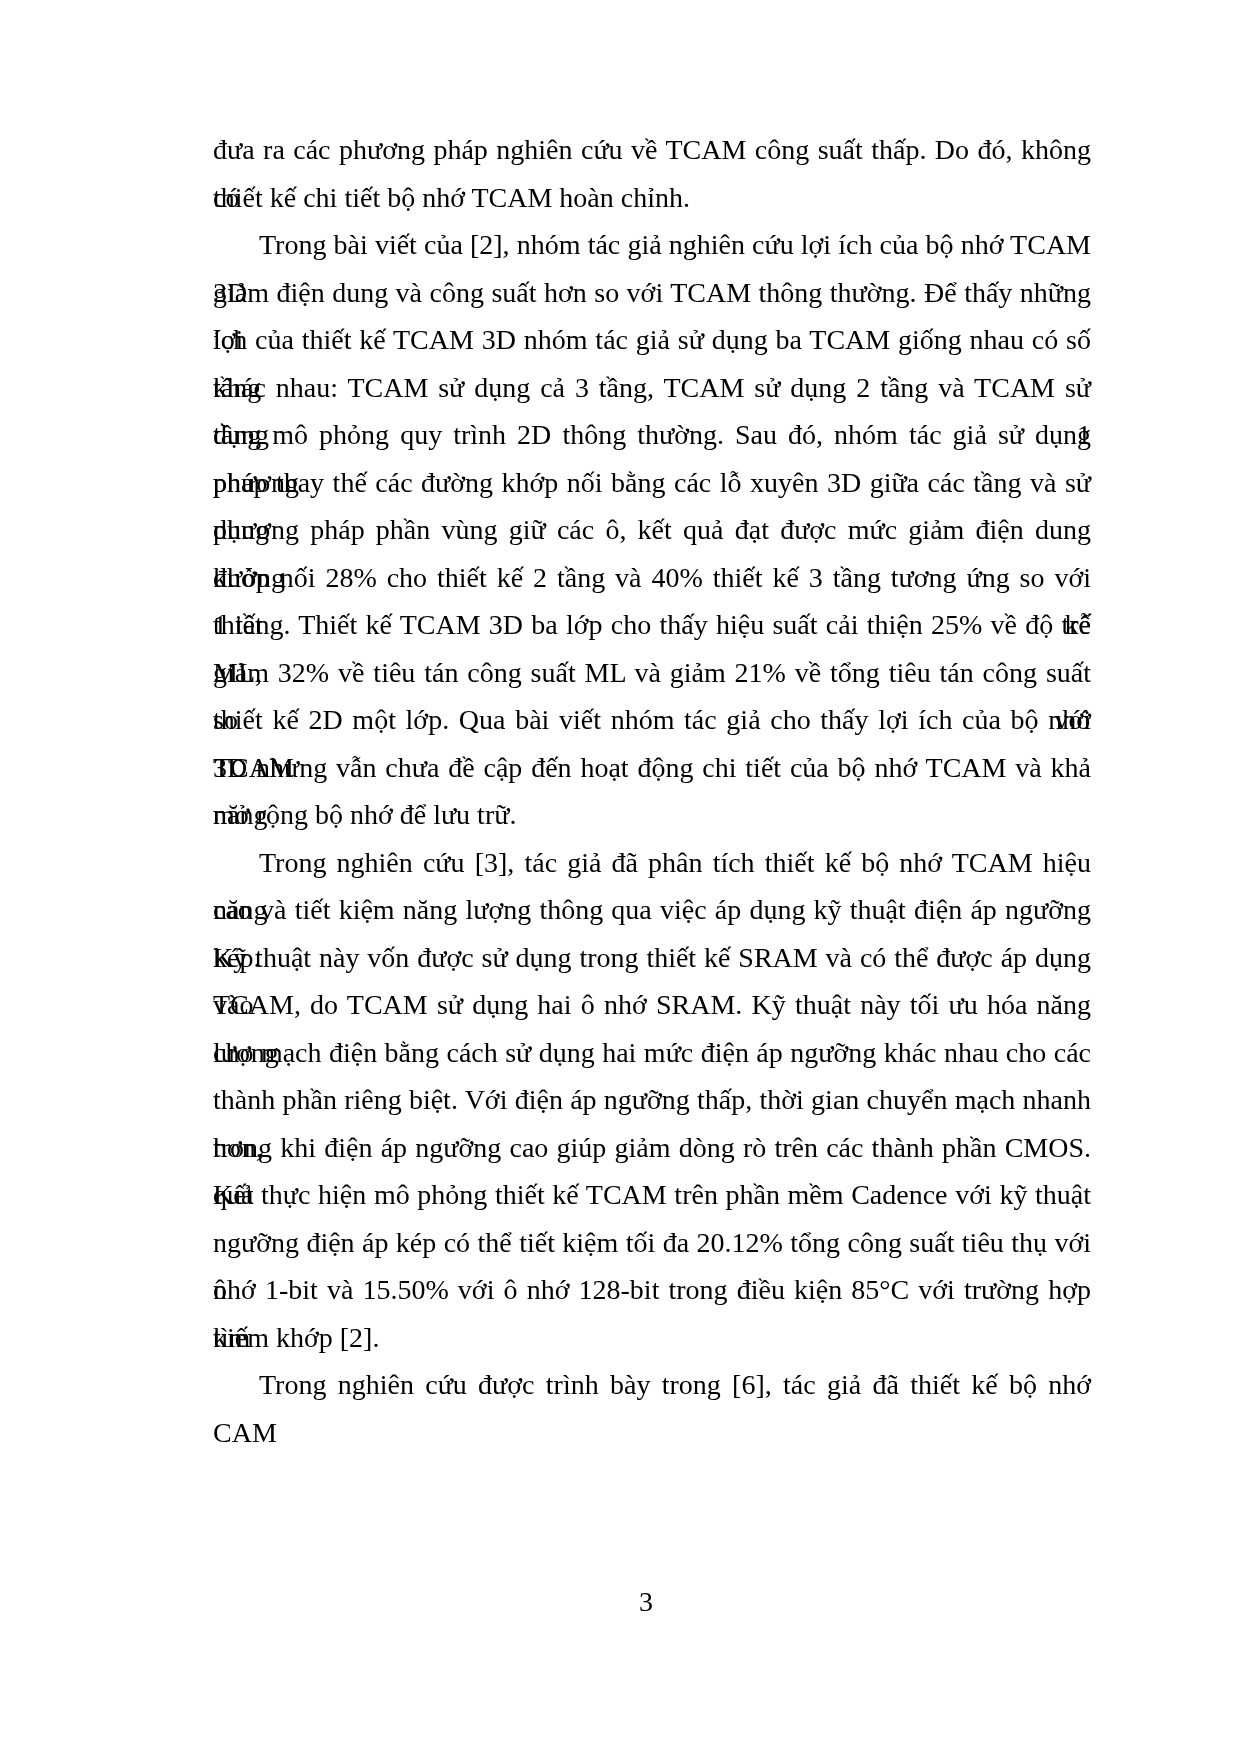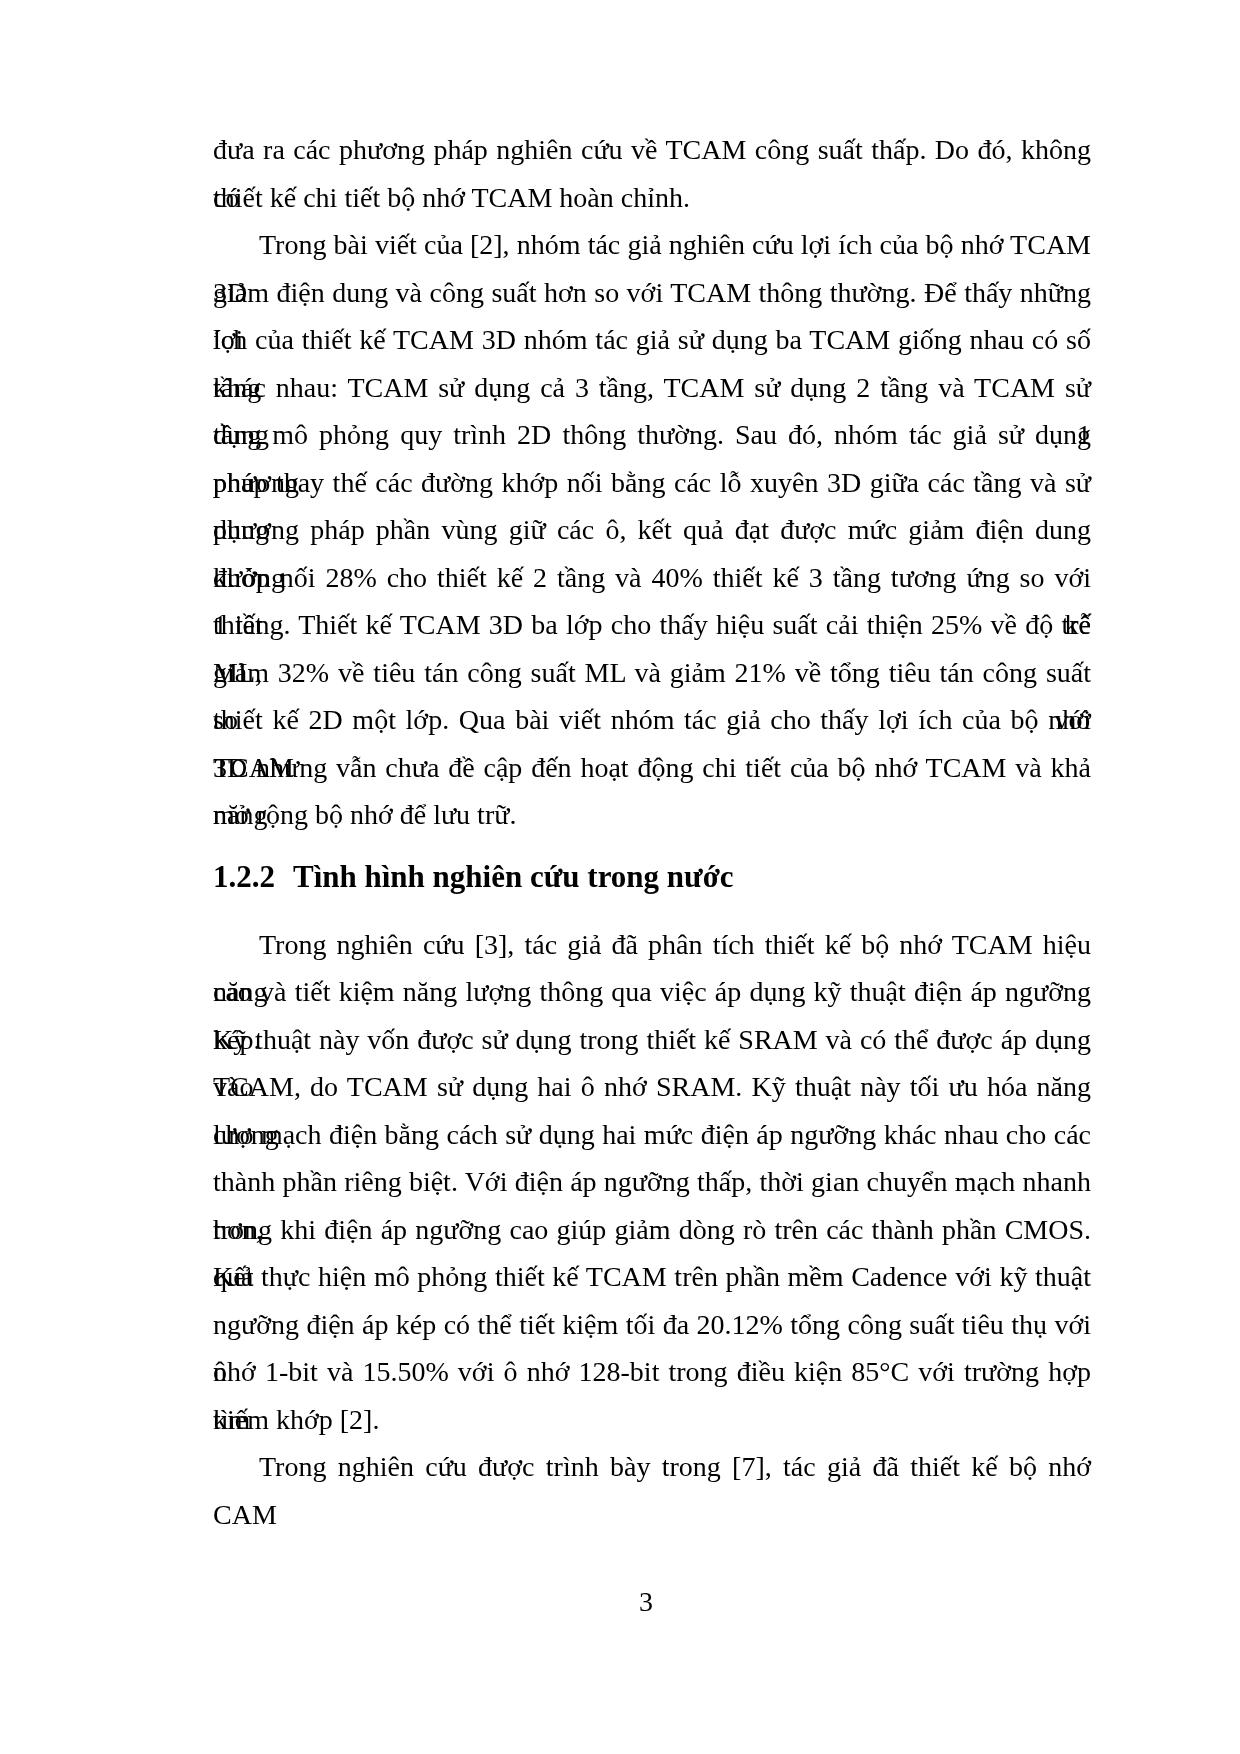--- a/index.html
+++ b/index.html
@@ -70,38 +70,35 @@
       <div class="ln">pháp thay thế các đường khớp nối bằng các lỗ xuyên 3D giữa các tầng và sử dụng</div>
       <div class="ln">phương pháp phần vùng giữ các ô, kết quả đạt được mức giảm điện dung đường</div>
       <div class="ln">khớp nối 28% cho thiết kế 2 tầng và 40% thiết kế 3 tầng tương ứng so với thiết kế</div>
       <div class="ln">1 tầng. Thiết kế TCAM 3D ba lớp cho thấy hiệu suất cải thiện 25% về độ trễ ML,</div>
       <div class="ln">giảm 32% về tiêu tán công suất ML và giảm 21% về tổng tiêu tán công suất so với</div>
       <div class="ln">thiết kế 2D một lớp. Qua bài viết nhóm tác giả cho thấy lợi ích của bộ nhớ TCAM</div>
       <div class="ln">3D nhưng vẫn chưa đề cập đến hoạt động chi tiết của bộ nhớ TCAM và khả năng</div>
       <div class="ln last">mở rộng bộ nhớ để lưu trữ.</div>
     </div>
 
-    <h2 class="heading">
-      <span class="hnum">1.2.2</span><span>Tình hình nghiên cứu trong nước</span>
-    </h2>
 
     <div class="para">
       <div class="ln ind">Trong nghiên cứu [3], tác giả đã phân tích thiết kế bộ nhớ TCAM hiệu năng</div>
       <div class="ln">cao và tiết kiệm năng lượng thông qua việc áp dụng kỹ thuật điện áp ngưỡng kép.</div>
       <div class="ln">Kỹ thuật này vốn được sử dụng trong thiết kế SRAM và có thể được áp dụng vào</div>
       <div class="ln">TCAM, do TCAM sử dụng hai ô nhớ SRAM. Kỹ thuật này tối ưu hóa năng lượng</div>
       <div class="ln">cho mạch điện bằng cách sử dụng hai mức điện áp ngưỡng khác nhau cho các</div>
       <div class="ln">thành phần riêng biệt. Với điện áp ngưỡng thấp, thời gian chuyển mạch nhanh hơn,</div>
       <div class="ln">trong khi điện áp ngưỡng cao giúp giảm dòng rò trên các thành phần CMOS. Kết</div>
       <div class="ln">quả thực hiện mô phỏng thiết kế TCAM trên phần mềm Cadence với kỹ thuật</div>
       <div class="ln">ngưỡng điện áp kép có thể tiết kiệm tối đa 20.12% tổng công suất tiêu thụ với ô</div>
       <div class="ln">nhớ 1-bit và 15.50% với ô nhớ 128-bit trong điều kiện 85°C với trường hợp tìm</div>
       <div class="ln last">kiếm khớp [2].</div>
     </div>
 
     <div class="para">
-      <div class="ln ind">Trong nghiên cứu được trình bày trong [7], tác giả đã thiết kế bộ nhớ CAM</div>
+      <div class="ln ind">Trong nghiên cứu được trình bày trong [6], tác giả đã thiết kế bộ nhớ CAM</div>
     </div>
 
   </div>
 
   <div class="page-num">3</div>
 </div>
 
 </body></html>

